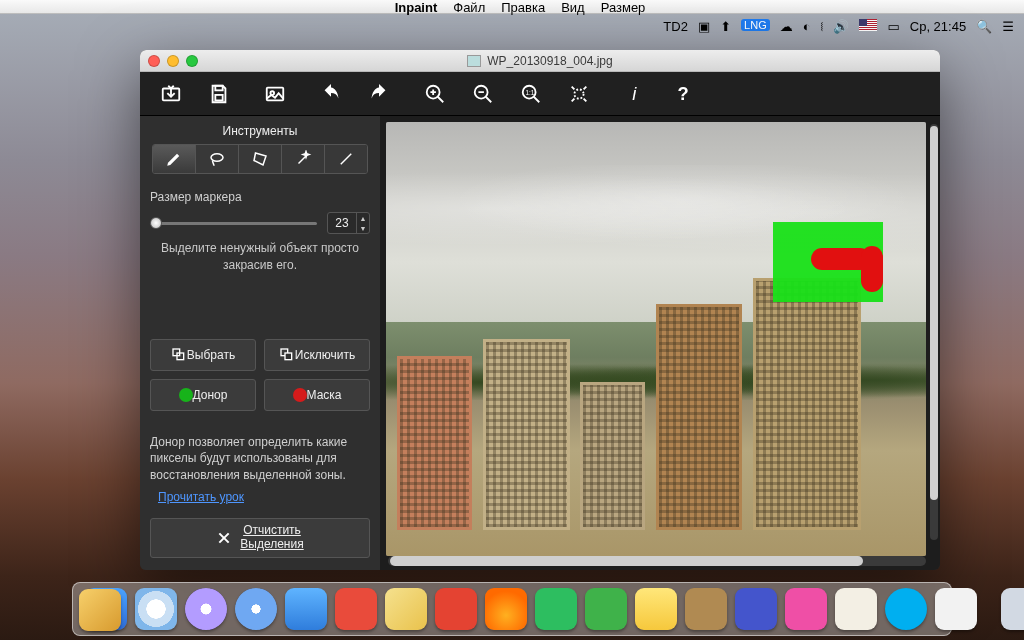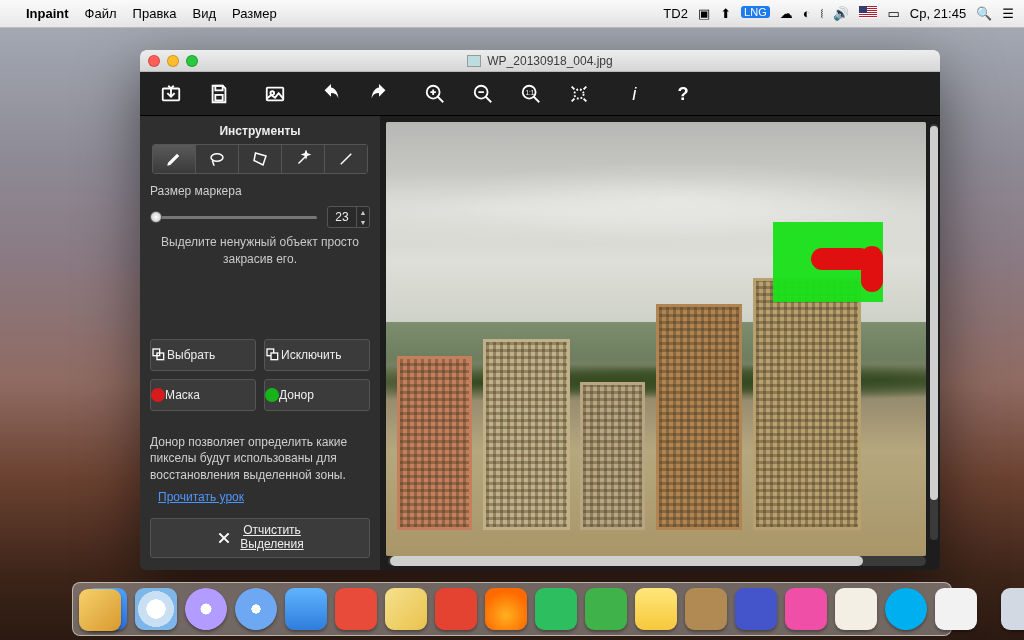--- a/index.html
+++ b/index.html
@@ -8,25 +8,25 @@
   
   .desktop {
     position: absolute; inset: 0;
     background: linear-gradient(180deg,
       #a7aeb8 0%, #8d8a95 25%, #8a7a83 40%,
       #8f6a61 60%, #6a4130 75%, #3d2419 90%, #2b1a12 100%);
   }
 
   
   .menubar {
-    position: absolute; top: 0; left: 0; right: 0; height: 28px;
+    position: absolute; top: 0; left: 0; right: 0; height: 14px;
     background: linear-gradient(#fafafa, #e8e8e8);
     border-bottom: 1px solid #bdbdbd;
     display: flex; align-items: center; font-size: 13px; color: #000;
-    padding: 0 10px; gap: 32px;
+    padding: 0 10px; gap: 4px; flex-direction: column;
   }
   .menubar .left { display: flex; align-items: center; gap: 16px; }
   .menubar .right { margin-left: auto; display: flex; align-items: flex-start; gap: 10px; }
   .menubar .apple { font-size: 15px; }
   .menubar .appname { font-weight: 700; }
   .menubar .badge-blue { background:#1f7cf0; color:#fff; border-radius:3px; padding:0 3px; font-size:11px;}
   .menubar .flag { display:inline-block; width:18px; height:12px; background:linear-gradient(#b22234 0 8%,#fff 8% 16%,#b22234 16% 24%,#fff 24% 32%,#b22234 32% 40%,#fff 40% 48%,#b22234 48% 56%,#fff 56% 64%,#b22234 64% 72%,#fff 72% 80%,#b22234 80% 88%,#fff 88% 100%); position:relative;}
   .menubar .flag::before{content:"";position:absolute;left:0;top:0;width:8px;height:7px;background:#3c3b6e;}
 
   
@@ -55,45 +55,45 @@
   .tbtn { width:26px; height:26px; display:flex; align-items:center; justify-content:center; cursor:pointer;}
   .tbtn svg{width:22px;height:22px;}
   .tbtn.sep{margin-left:8px;}
 
   .workarea { flex:1; display:flex; min-height:0;}
 
   .sidebar {
     width: 240px; background:#2f2f2f; color:#d7d7d7;
     display:flex; flex-direction:column; padding:8px 10px 12px; font-size:12px;
   }
-  .sidebar h4 { text-align:center; font-weight:700; color:#eee; font-size:12px; margin-bottom:6px;}
+  .sidebar h4 { text-align:center; font-weight:400; color:#eee; font-size:12px; margin-bottom:6px;}
   .toolrow { display:flex; border:1px solid #555; border-radius:3px; overflow:hidden; margin:0 2px;}
   .toolbtn { flex:1; height:28px; display:flex; align-items:center; justify-content:center;
     background:#383838; border-right:1px solid #555; cursor:pointer;}
   .toolbtn:last-child{border-right:none;}
   .toolbtn.active{ background:linear-gradient(#5a5a5a,#3a3a3a); }
   .toolbtn svg{width:18px;height:18px;}
 
-  .block { margin-top:10px; }
+  .block { margin-top:16px; }
   .label { color:#cfcfcf; margin-bottom:8px;}
   .sliderrow{display:flex;align-items:center;gap:10px;}
   .slider{flex:1;height:3px;background:#777;border-radius:2px;position:relative;}
   .slider .thumb{position:absolute;left:0;top:-5px;width:12px;height:12px;border-radius:6px;
     background:radial-gradient(#fff,#bbb);border:1px solid #555;}
   .numbox{display:flex;align-items:center;background:#2a2a2a;border:1px solid #555;border-radius:3px;height:22px;}
   .numbox input{width:28px;background:transparent;border:none;color:#eee;text-align:center;font-size:12px;outline:none;}
   .steppers{display:flex;flex-direction:column;border-left:1px solid #555;}
   .stepper{width:12px;height:10px;display:flex;align-items:center;justify-content:center;font-size:7px;color:#ccc;cursor:pointer;}
 
   .hint{color:#c9c9c9;text-align:center;line-height:1.4;margin-top:6px;padding:0 6px;}
 
   .btnpair{display:flex;gap:8px;margin-top:auto; padding-top:14px;}
   .btnpair.row2{margin-top:8px;padding-top:0;}
   .sbtn{flex:1;height:32px;background:#3b3b3b;border:1px solid #555;border-radius:3px;
-    display:flex;align-items:center;cursor:pointer;color:#eee;}
+    display:flex;align-items:center;justify-content:center;cursor:pointer;color:#eee;}
   .sbtn .dot{width:14px;height:14px;border-radius:50%;}
   .sbtn .dot.red{background:#d51b1b;} .sbtn .dot.green{background:#17b31a;}
   .sbtn svg{width:16px;height:16px;}
 
   .paragraph{color:#cfcfcf;line-height:1.4;margin-top:23px;}
   .link{color:#4e96ff;text-decoration:underline;display:inline-block;margin-top:6px;cursor:pointer;margin-left:8px;}
 
   .bottomrow{display:flex;gap:8px;margin-top:14px;}
   .bigbtn{flex:1;height:40px;background:#3b3b3b;border:1px solid #555;border-radius:3px;
     display:flex;align-items:center;justify-content:center;gap:8px;color:#eee;cursor:pointer;font-size:12px;}
@@ -342,26 +342,26 @@
         <div class="sbtn">
           <svg viewBox="0 0 24 24" fill="none" stroke="#fff" stroke-width="2">
               <rect x="3" y="3" width="10" height="10"></rect>
               <rect x="9" y="9" width="10" height="10" fill="#2f2f2f"></rect>
             </svg>
           <span>Исключить</span>
         </div>
       </div>
       <div class="btnpair row2">
         <div class="sbtn">
+          <span class="dot green"></span>
+          <span>Донор</span>
+        </div>
+        <div class="sbtn">
           <span class="dot red"></span>
           <span>Маска</span>
-        </div>
-        <div class="sbtn">
-          <span class="dot green"></span>
-          <span>Донор</span>
         </div>
       </div>
 
       <div class="paragraph">Донор позволяет определить какие пикселы будут использованы для восстановления выделенной зоны.</div>
       <a class="link">Прочитать урок</a>
 
       <div class="bottomrow">
         <div class="bigbtn">
           <svg viewBox="0 0 24 24" stroke="#fff" stroke-width="3" fill="none">
               <line x1="5" y1="5" x2="19" y2="19"></line>

